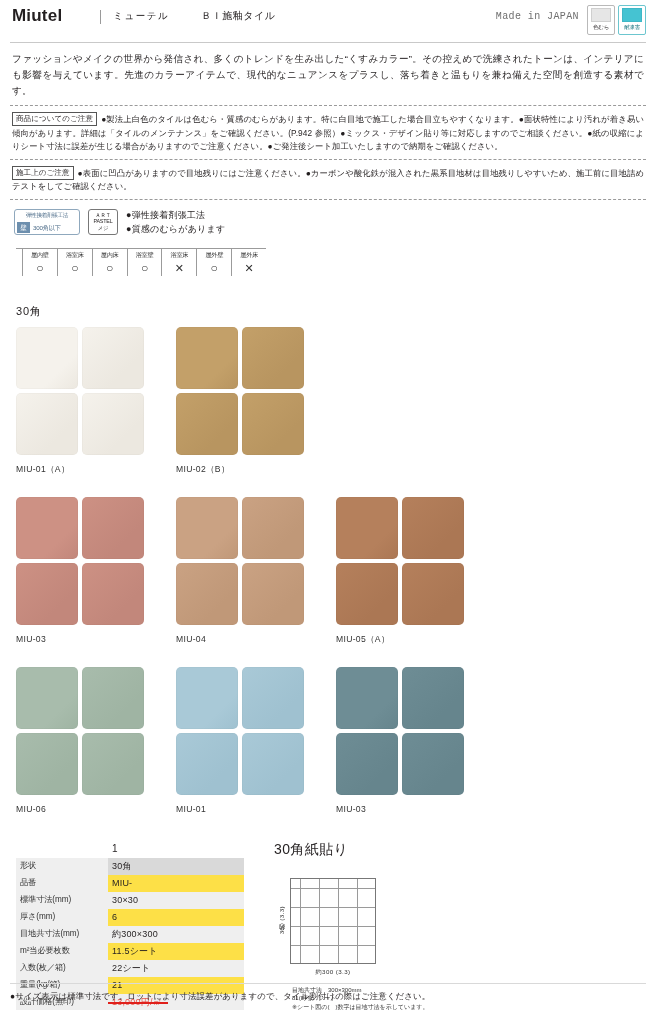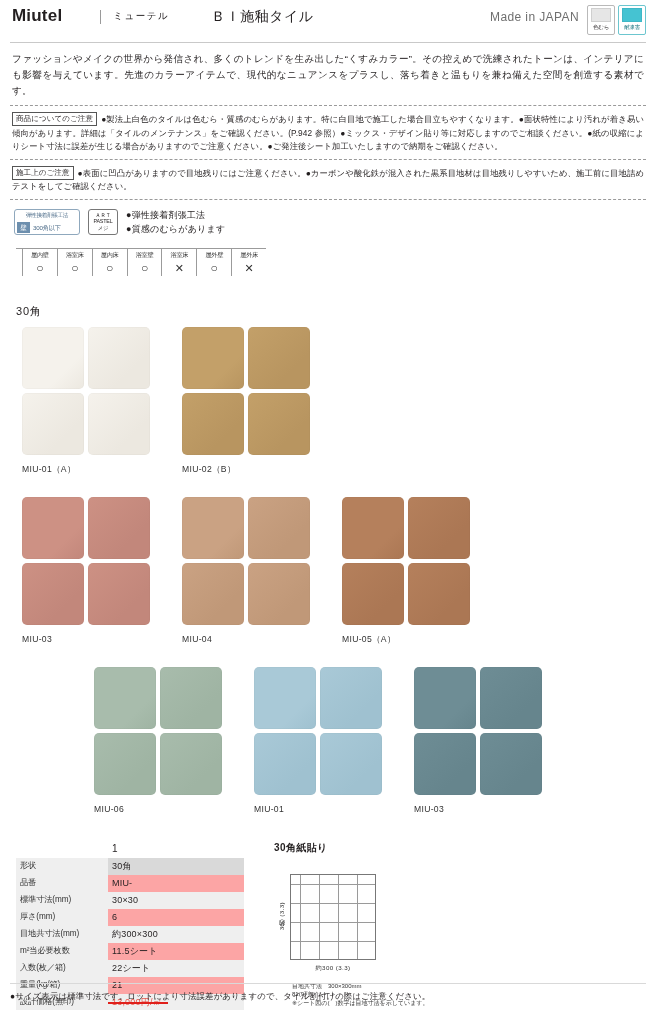--- a/index.html
+++ b/index.html
@@ -11,22 +11,22 @@
     position:relative;
     overflow:hidden;
   }
   .page{position:relative;width:656px;height:1010px;box-sizing:border-box;padding:0 10px;}
 
   
   .header{display:flex;align-items:flex-start;padding:6px 0 4px 0;position:relative;height:32px;}
   .brand{font-size:17px;font-weight:bold;letter-spacing:0.2px;line-height:20px;padding-left:2px;}
   .brand-sep{width:1px;background:#9a9a9a;height:14px;margin:4px 12px 0 38px;}
   .brand-kana{font-size:9.5px;line-height:20px;letter-spacing:1.5px;}
-  .brand-type{font-size:14px;line-height:20px;margin-left:42px;letter-spacing:0.5px;}
-  .made-in{margin-left:auto;font-size:12px;color:#6f6f6f;line-height:22px;letter-spacing:0.4px;}
+  .brand-type{font-size:10px;line-height:20px;margin-left:32px;letter-spacing:0.5px;}
+  .made-in{margin-left:auto;font-size:10px;color:#6f6f6f;line-height:22px;letter-spacing:0.4px;font-family:Liberation Mono, monospace;}
   .hdr-badges{display:flex;gap:3px;margin-left:8px;margin-top:-1px;}
   .hb{width:28px;height:30px;border:1px solid #b9b9b9;border-radius:2px;display:flex;flex-direction:column;
       align-items:center;justify-content:flex-start;box-sizing:border-box;background:#fff;overflow:hidden;}
   .hb .pic{width:20px;height:14px;margin-top:2px;background:#e6e6e6;border:1px solid #cfcfcf;box-sizing:border-box;}
   .hb .cap{font-size:5.5px;line-height:8px;margin-top:1px;letter-spacing:-0.2px;}
   .hb.teal{border-color:#6cc6cf;}
   .hb.teal .pic{background:#45c3d2;border-color:#3fb7c6;}
   .hb.teal .cap{color:#12707c;}
   .hdr-rule{border:0;border-top:1px solid #c9c9c9;margin:0 0 0 0;}
 
@@ -59,42 +59,42 @@
   .ucell:last-child{border-right:0;}
   .ucell .ul{font-size:6.2px;line-height:10px;letter-spacing:-0.3px;color:#333;}
   .ucell .uv{font-size:12px;line-height:16px;font-weight:normal;color:#333;}
   .ucell .uv.x{font-weight:bold;font-size:11px;}
   .usage-lead{width:6px;border-right:1px solid #9b9b9b;}
 
   
   .size-head{font-size:11px;letter-spacing:0.8px;margin:28px 0 8px 6px;}
 
   
-  .swatch-row{display:flex;margin-left:12px;}
+  .swatch-row{display:flex;margin-left:6px;}
   .swatch-group{width:160px;}
   .tiles{display:grid;grid-template-columns:62px 62px;grid-template-rows:62px 62px;gap:4px;}
   .tile{width:62px;height:62px;border-radius:5px;box-shadow:inset 0 0 0 0.5px rgba(0,0,0,0.04);}
   .code{font-size:8.6px;line-height:12px;margin-top:8px;letter-spacing:0.3px;color:#333;}
 
   
   .lower{display:flex;margin-top:26px;margin-left:6px;}
   .spec{width:228px;border-collapse:collapse;font-size:8.2px;}
   .spec td{padding:2px 4px;line-height:12px;height:13px;vertical-align:middle;}
   .spec .k{width:84px;background:#efefef;color:#333;letter-spacing:-0.1px;}
-  .spec .v{background:#fca5a5;letter-spacing:0.2px;font-size:9px;}
+  .spec .v{background:#fde047;letter-spacing:0.2px;font-size:9px;}
   .spec tr.shade .v{background:#d9d9d9;}
   .spec tr.shade2 .v{background:#efefef;}
   .spec .colnum{font-size:10px;text-align:left;padding-left:4px;padding-bottom:2px;background:#fff;}
   .price{position:relative;display:inline-block;color:#e23b2e;}
   .price .bar{position:absolute;left:-4px;right:-6px;top:50%;height:2px;background:#e0201b;}
   .price span.txt{color:#e7574c;letter-spacing:0.2px;}
 
   
   .sheet{margin-left:30px;width:190px;}
-  .sheet-title{font-size:10px;letter-spacing:0.4px;margin-bottom:19px;font-weight:bold;}
+  .sheet-title{font-size:14px;letter-spacing:0.4px;margin-bottom:19px;}
   .sheet-body{display:flex;align-items:flex-start;}
   .vdim{width:16px;display:flex;align-items:center;justify-content:center;height:86px;}
   .vdim span{font-size:6.2px;writing-mode:vertical-rl;transform:rotate(180deg);letter-spacing:0.4px;color:#333;}
   .grid-wrap{display:flex;flex-direction:column;align-items:center;}
   .grid{width:86px;height:86px;border:1px solid #777;box-sizing:border-box;
         background-image:
           repeating-linear-gradient(to right,#9a9a9a 0 0.5px,transparent 0.5px 9.44px),
           repeating-linear-gradient(to bottom,#9a9a9a 0 0.5px,transparent 0.5px 9.44px);
         background-color:#fff;}
   .hdim{font-size:6.2px;margin-top:4px;letter-spacing:0.4px;color:#333;}
@@ -240,21 +240,21 @@
         <div class="swatch-group">
           <div class="tiles">
             <div class="tile" style="background: linear-gradient(135deg, rgb(181, 128, 92) 0%, rgb(181, 128, 92) 70%, rgb(171, 119, 84) 100%);"></div>
             <div class="tile" style="background: linear-gradient(135deg, rgb(181, 128, 92) 0%, rgb(171, 119, 84) 70%, rgb(171, 119, 84) 100%);"></div>
             <div class="tile" style="background: linear-gradient(135deg, rgb(181, 128, 92) 0%, rgb(171, 119, 84) 70%, rgb(171, 119, 84) 100%);"></div>
             <div class="tile" style="background: linear-gradient(135deg, rgb(181, 128, 92) 0%, rgb(171, 119, 84) 70%, rgb(171, 119, 84) 100%);"></div>
           </div>
           <div class="code">MIU-05（A）</div>
         </div>
       </div>
-      <div class="swatch-row" style="margin-top: 22px; justify-content: center;">
+      <div class="swatch-row" style="margin-top: 22px;">
         <div class="swatch-group">
           <div class="tiles">
             <div class="tile" style="background: linear-gradient(135deg, rgb(168, 188, 172) 0%, rgb(168, 188, 172) 70%, rgb(159, 180, 163) 100%);"></div>
             <div class="tile" style="background: linear-gradient(135deg, rgb(168, 188, 172) 0%, rgb(159, 180, 163) 70%, rgb(159, 180, 163) 100%);"></div>
             <div class="tile" style="background: linear-gradient(135deg, rgb(168, 188, 172) 0%, rgb(159, 180, 163) 70%, rgb(159, 180, 163) 100%);"></div>
             <div class="tile" style="background: linear-gradient(135deg, rgb(168, 188, 172) 0%, rgb(159, 180, 163) 70%, rgb(159, 180, 163) 100%);"></div>
           </div>
           <div class="code">MIU-06</div>
         </div>
         <div class="swatch-group">

